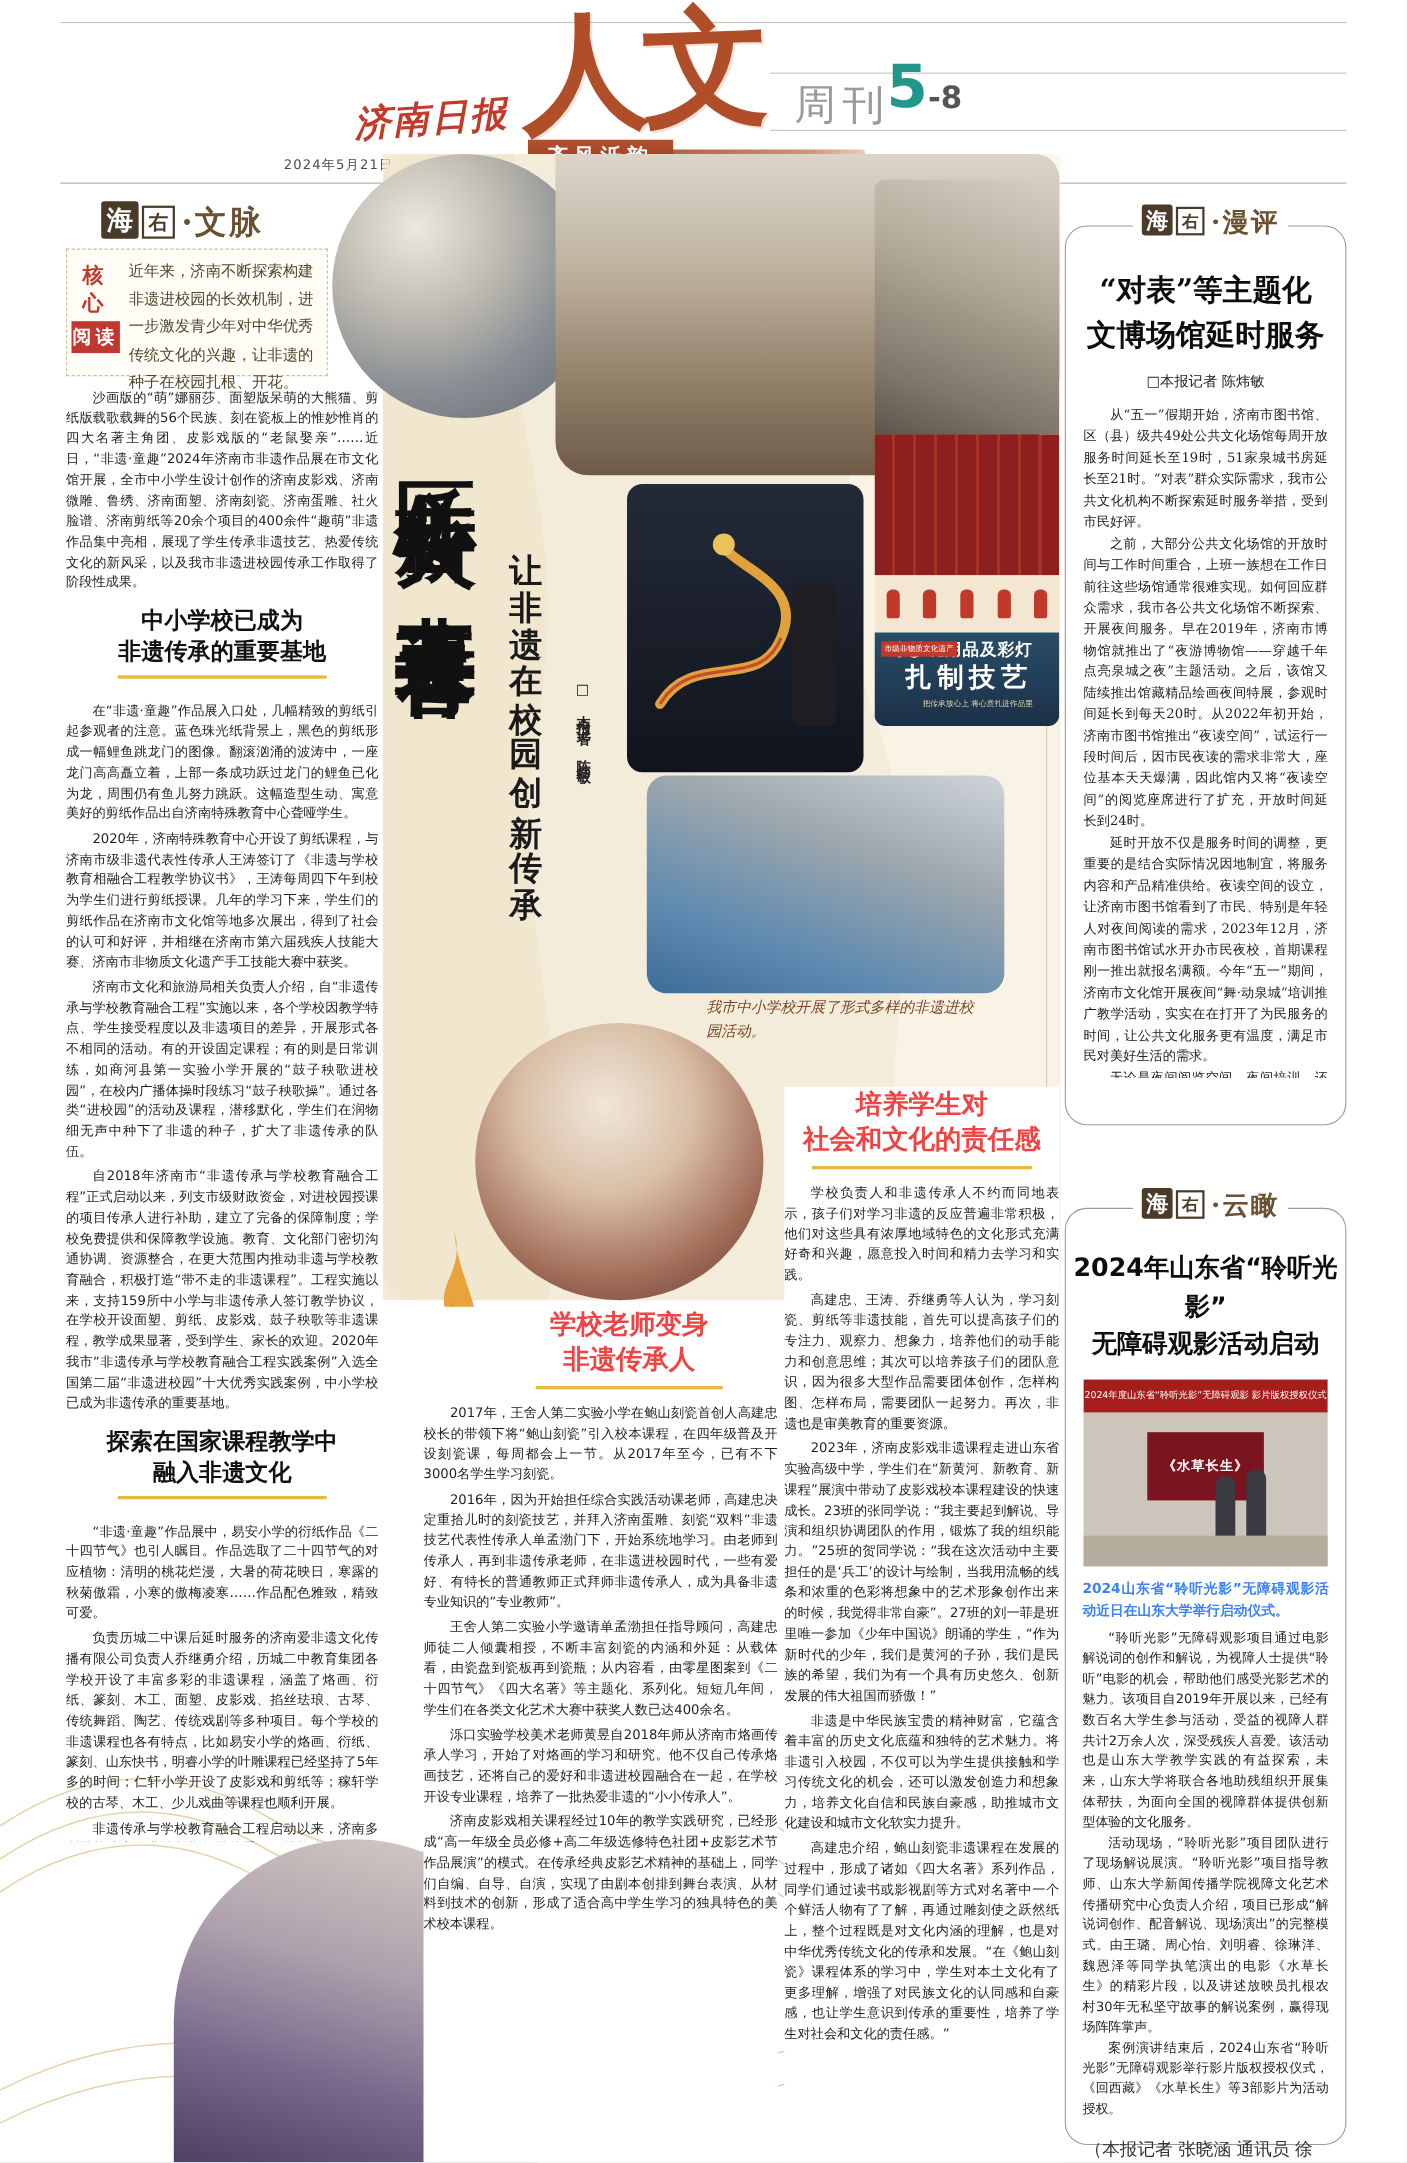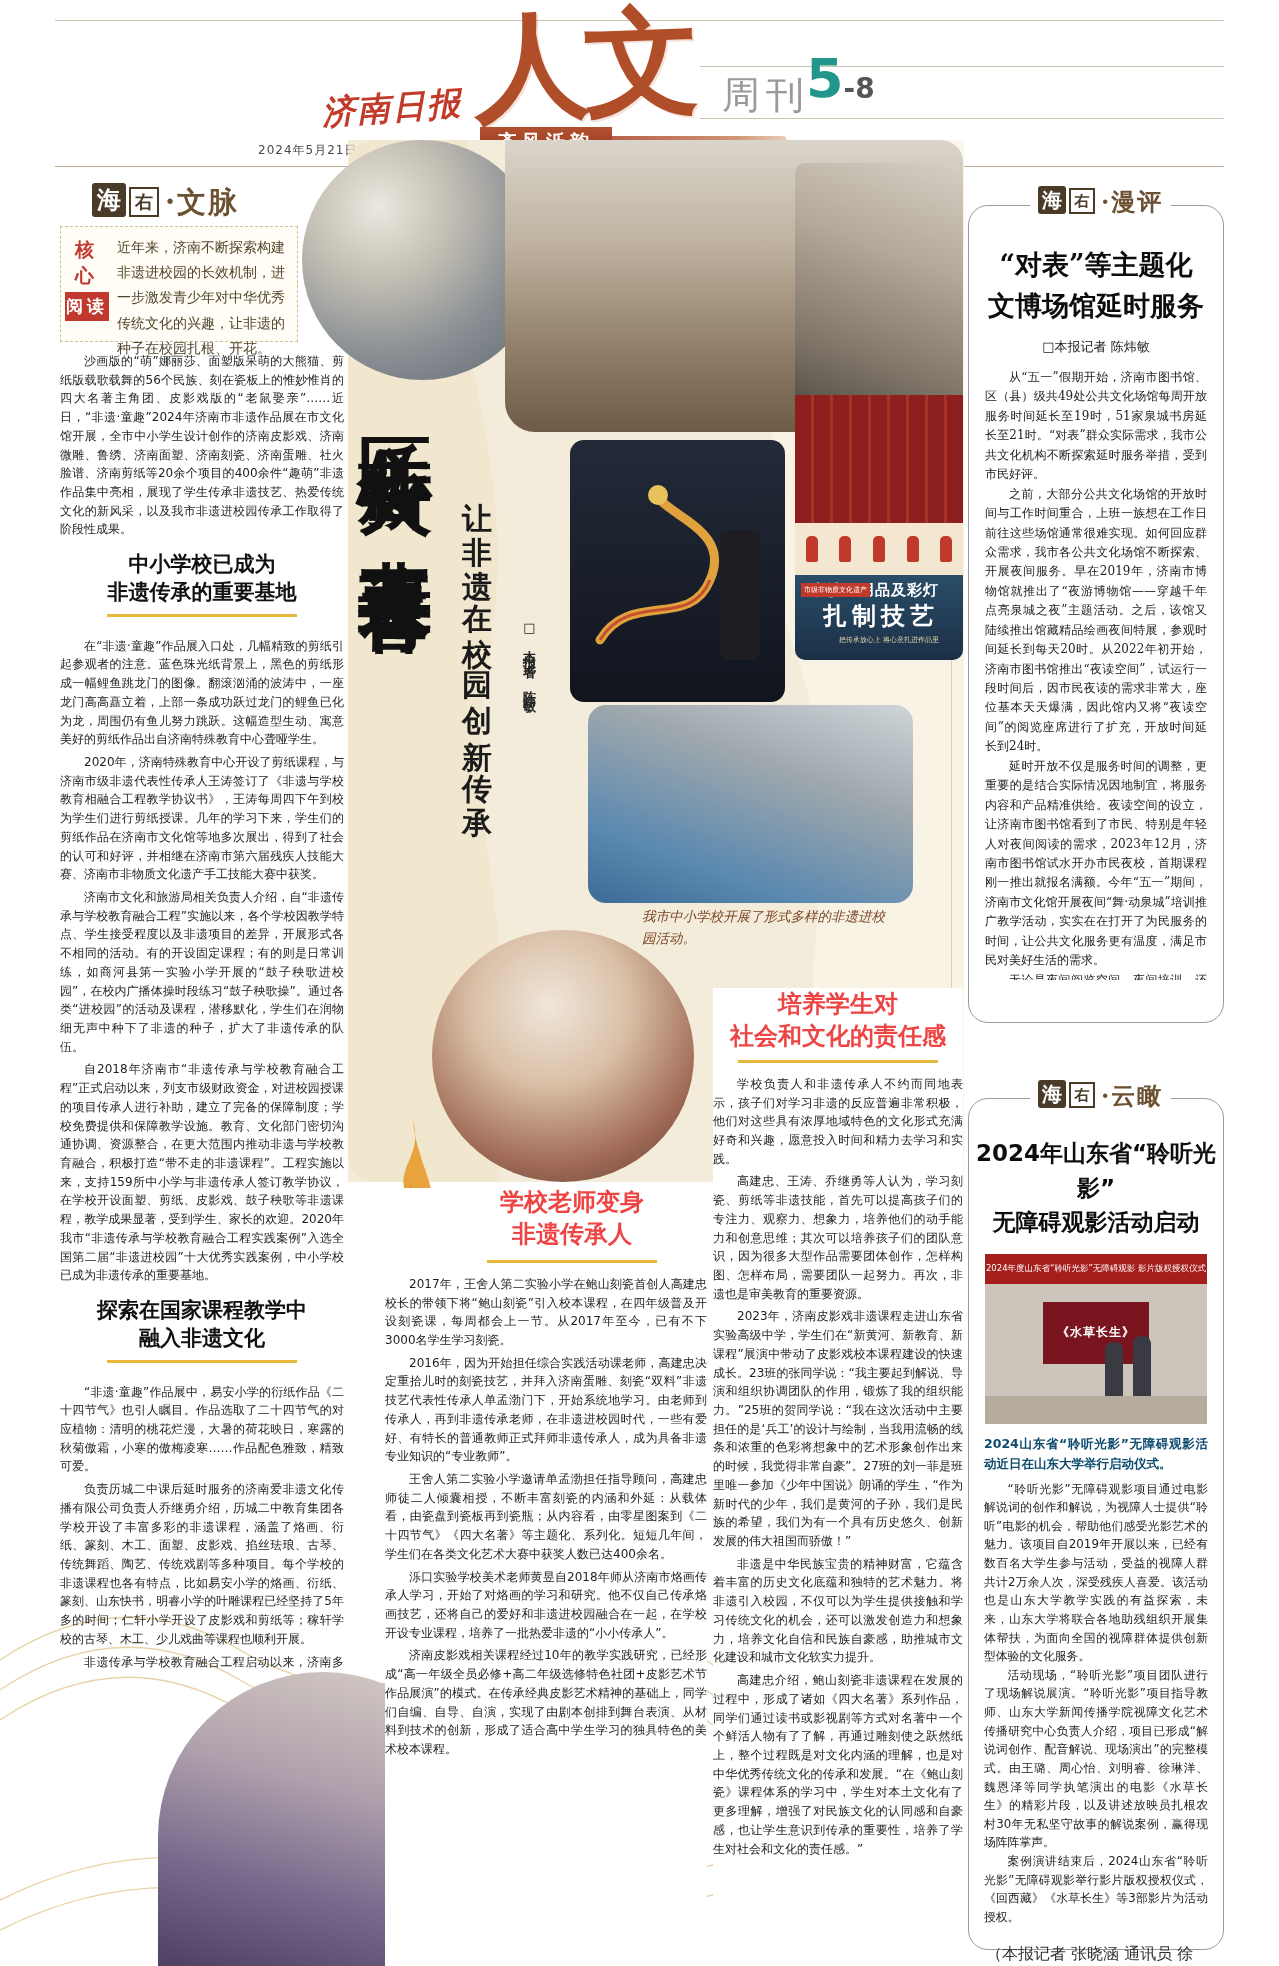--- a/index.html
+++ b/index.html
@@ -96,21 +96,21 @@
   .rv-body p{margin:0;font-family:"DejaVu Serif",serif;font-size:12px;line-height:1.62;
              text-align:justify;text-indent:2em;color:#222;}
   .cl-head{margin-top:38px;text-align:center;font-weight:800;font-size:23px;line-height:1.5;color:#0d0d0d;}
   .cl-photo{margin:14px auto 8px;width:222px;height:170px;background:#ccc5bb;position:relative;overflow:hidden;}
   .cl-banner{height:30px;background:#a61e1c;color:#fff;font-size:8.5px;display:flex;align-items:center;
              justify-content:center;white-space:nowrap;overflow:hidden;}
   .cl-screen{position:absolute;left:58px;top:48px;width:106px;height:62px;background:#7a1520;color:#fff;
              font-size:12px;font-weight:700;display:flex;align-items:center;justify-content:center;letter-spacing:1px;}
   .cl-floor{position:absolute;bottom:0;left:0;right:0;height:28px;background:#b5ac9e;}
   .cl-person{position:absolute;bottom:24px;width:18px;height:58px;background:#3a3a42;border-radius:8px 8px 0 0;}
-  .cl-caption{padding:2px 16px 6px;font-size:12.5px;line-height:1.6;font-weight:600;color:#0c4a6e;text-align:justify;}
+  .cl-caption{padding:2px 16px 6px;font-size:12.5px;line-height:1.6;font-weight:600;color:#3b82f6;text-align:justify;}
   .cl-body{padding:0 16px;height:460px;overflow:hidden;}
   .cl-body p{margin:0;font-size:11.8px;line-height:1.58;text-align:justify;text-indent:2em;color:#222;}
   .cl-credit{padding:4px 18px 0;font-size:16px;color:#333;}
   .deco{z-index:0;}
 </style>
 </head>
 <body>
 
 <div class="page">
 
@@ -216,21 +216,21 @@
   <div class="abs vheadline">匠心传薪火 非遗正青春</div>
   <div class="abs vsub">让非遗在校园创新传承</div>
   <div class="abs vbyline">□本报记者 陈炜敏</div>
 
   <svg class="abs flame" viewBox="0 0 54 160">
     <path d="M30 0 C40 34 14 46 22 72 C27 86 40 84 40 104 C40 124 24 138 12 148 C34 140 48 124 46 104 C60 72 34 46 30 0Z" fill="#e8a33d"></path>
     <path d="M26 60 C32 80 18 88 24 104 C28 114 36 112 34 126 C32 138 24 144 18 150 C34 144 44 132 42 118 C48 96 30 80 26 60Z" fill="#c2502e" opacity="0.85"></path>
   </svg>
 
   <div class="abs colA body">
-    <div class="colhead" style="margin-left:52px;font-family:Liberation Mono, monospace;">
+    <div class="colhead" style="margin-left:52px;">
       <div>学校老师变身</div>
       <div>非遗传承人</div>
       <div class="goldline" style="width:170px;"></div>
     </div>
     <p>2017年，王舍人第二实验小学在鲍山刻瓷首创人高建忠校长的带领下将“鲍山刻瓷”引入校本课程，在四年级普及开设刻瓷课，每周都会上一节。从2017年至今，已有不下3000名学生学习刻瓷。</p>
     <p>2016年，因为开始担任综合实践活动课老师，高建忠决定重拾儿时的刻瓷技艺，并拜入济南蛋雕、刻瓷“双料”非遗技艺代表性传承人单孟渤门下，开始系统地学习。由老师到传承人，再到非遗传承老师，在非遗进校园时代，一些有爱好、有特长的普通教师正式拜师非遗传承人，成为具备非遗专业知识的“专业教师”。</p>
     <p>王舍人第二实验小学邀请单孟渤担任指导顾问，高建忠师徒二人倾囊相授，不断丰富刻瓷的内涵和外延：从载体看，由瓷盘到瓷板再到瓷瓶；从内容看，由零星图案到《二十四节气》《四大名著》等主题化、系列化。短短几年间，学生们在各类文化艺术大赛中获奖人数已达400余名。</p>
     <p>泺口实验学校美术老师黄昱自2018年师从济南市烙画传承人学习，开始了对烙画的学习和研究。他不仅自己传承烙画技艺，还将自己的爱好和非遗进校园融合在一起，在学校开设专业课程，培养了一批热爱非遗的“小小传承人”。</p>
     <p>济南皮影戏相关课程经过10年的教学实践研究，已经形成“高一年级全员必修+高二年级选修特色社团+皮影艺术节作品展演”的模式。在传承经典皮影艺术精神的基础上，同学们自编、自导、自演，实现了由剧本创排到舞台表演、从材料到技术的创新，形成了适合高中学生学习的独具特色的美术校本课程。</p>
   </div>

